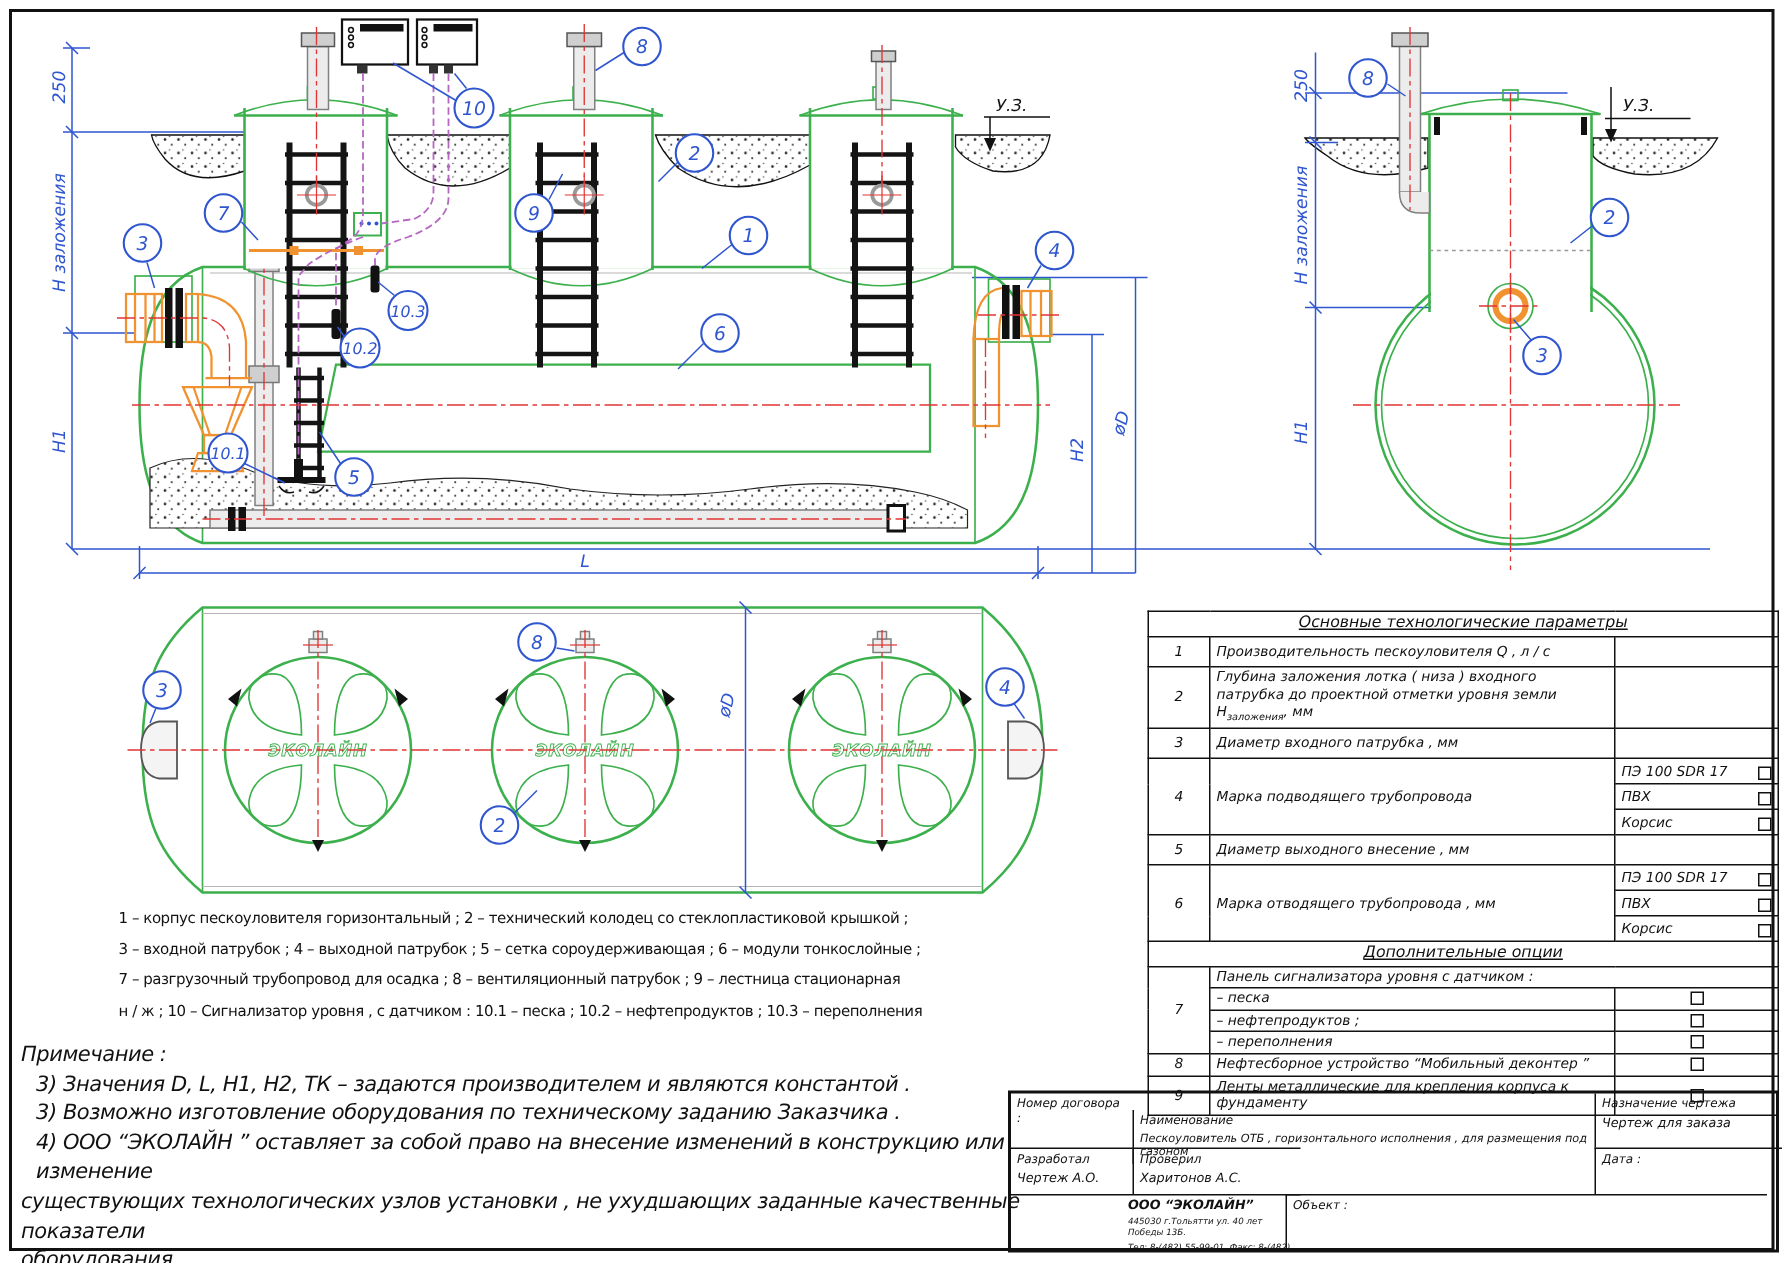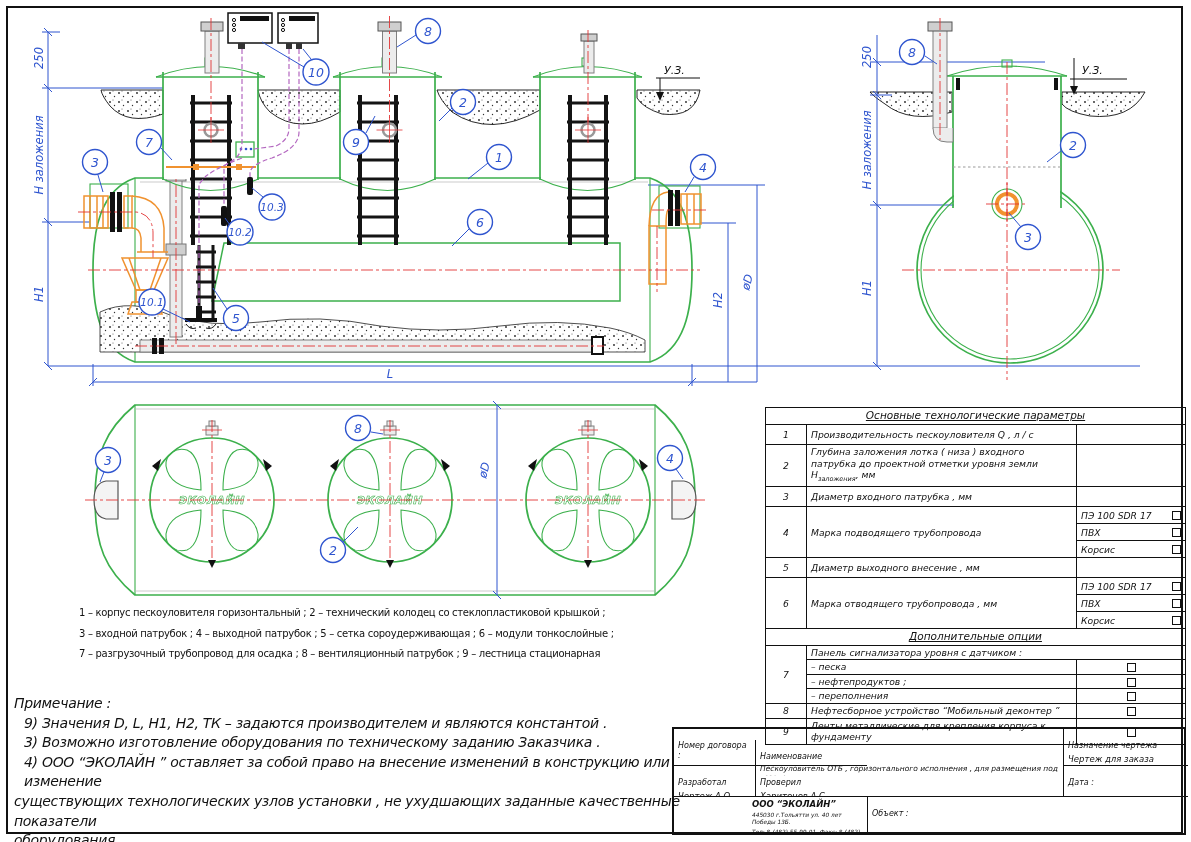--- a/index.html
+++ b/index.html
@@ -33,28 +33,28 @@
          line-height:19.6px;letter-spacing:-0.3px;}
   .notes .ind{padding-left:10px;}
   
   .params{position:absolute;left:765px;top:407px;width:421px;border-collapse:collapse;font-style:italic;}
   .params td{border:1px solid #111;padding:1px 4px;font-size:9.2px;line-height:11.5px;vertical-align:middle;}
   .params td.num{width:32px;text-align:center;}
   .params td.opt{width:100px;}
   .params .ttl{text-align:center;font-size:10.5px;padding:2px;}
   .params .ttl span{text-decoration:underline;}
   .cbx{display:inline-block;width:7px;height:7px;border:1px solid #111;vertical-align:middle;}
-  .optrow{display:flex;justify-content:space-between;align-items:center;gap:16px;}
+  .optrow{display:flex;justify-content:space-between;align-items:flex-end;gap:16px;}
   .opt.c{text-align:center;}
   .sub{font-size:6.5px;vertical-align:sub;}
   
   .tb{position:absolute;left:672px;top:727px;width:514px;height:108px;border:2px solid #111;
       box-sizing:border-box;font-style:italic;}
   .tb .cell{position:absolute;box-sizing:border-box;border-left:1px solid #111;border-top:1px solid #111;
-            padding:12px 4px;font-size:8px;line-height:9.5px;overflow:hidden;}
+            padding:2px 4px;font-size:8px;line-height:9.5px;overflow:hidden;}
   .tb .cell.first{border-left:none;}
   .tb .cell.toprow{border-top:none;}
   .tb .lab{font-size:8px;}
   .tb .val{font-size:7.5px;margin-top:2px;}
   .tb .val2{font-size:8.5px;margin-top:4px;}
   .logo{position:absolute;left:8px;top:4px;width:62px;}
   .logo .l1{color:#d62828;font-weight:bold;font-size:11px;letter-spacing:4px;font-style:normal;text-align:center;margin-top:47px;}
   .logo .strip{display:flex;height:4px;margin:1px 0;}
   .logo .strip div{flex:1;}
   .logo .l2{color:#111;font-weight:bold;font-size:6.5px;letter-spacing:2.5px;font-style:normal;text-align:center;}
@@ -442,25 +442,26 @@
     <g class="co" transform="translate(610,73)">
         <circle r="12.5"></circle>
         <text dy="4.5">4</text>
       </g>
   </svg>
 
   <div class="legend">
     <div>1 –  корпус пескоуловителя горизонтальный ;  2 –  технический колодец со стеклопластиковой крышкой ;</div>
     <div>3 –  входной патрубок ;  4 –  выходной патрубок ;  5 –  сетка сороудерживающая ;  6 –  модули тонкослойные ;</div>
     <div>7 –  разгрузочный трубопровод для осадка ;  8 –  вентиляционный патрубок ;  9 –  лестница стационарная</div>
+    <div>н / ж ;  10 –  Сигнализатор уровня , с датчиком :  10.1 –  песка ;  10.2 –  нефтепродуктов ;  10.3 –  переполнения</div>
   </div>
 
   <div class="notes">
     <div>Примечание :</div>
-    <div class="ind">9)  Значения  D, L, H1, H2,  ТК  –  задаются производителем и являются константой .</div>
+    <div class="ind">3)  Значения  D, L, H1, H2,  ТК  –  задаются производителем и являются константой .</div>
     <div class="ind">3)  Возможно изготовление оборудования по техническому заданию Заказчика .</div>
     <div class="ind">4)  ООО  “ЭКОЛАЙН ”  оставляет за собой право на внесение изменений в конструкцию или изменение</div>
     <div>существующих технологических узлов установки , не ухудшающих заданные качественные показатели</div>
     <div>оборудования .</div>
   </div>
 
   <table class="params">
     <tbody>
         <tr style="height:17px">
           <td colspan="3" class="ttl"><span>Основные технологические параметры</span></td>
@@ -605,17 +606,17 @@
         </div>
         <div class="l2">ЭКОЛАЙН</div>
       </div>
       <div class="comp">
         <div class="cn">ООО “ЭКОЛАЙН”</div>
         <div class="ca">445030 г.Тольятти ул. 40 лет Победы 13Б.</div>
         <div class="ca">Тел:  8-(482) 55-99-01,  Факс:  8-(482) 55-99-02</div>
 
       </div>
     </div>
-    <div class="cell" style="left:193px;top:67px;width:321px;height:37px">
+    <div class="cell" style="left:183px;top:67px;width:321px;height:37px">
       <div class="lab">Объект :</div>
     </div>
   </div>
 </div>
 
 </body></html>

